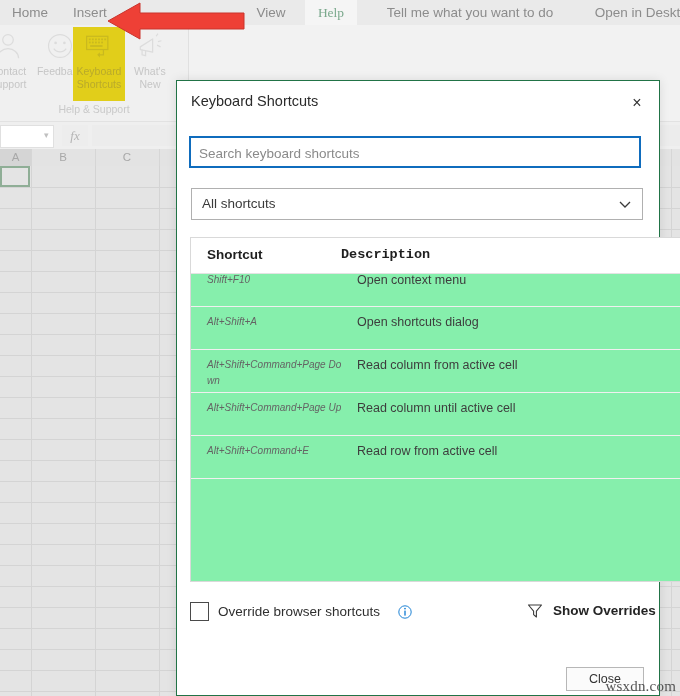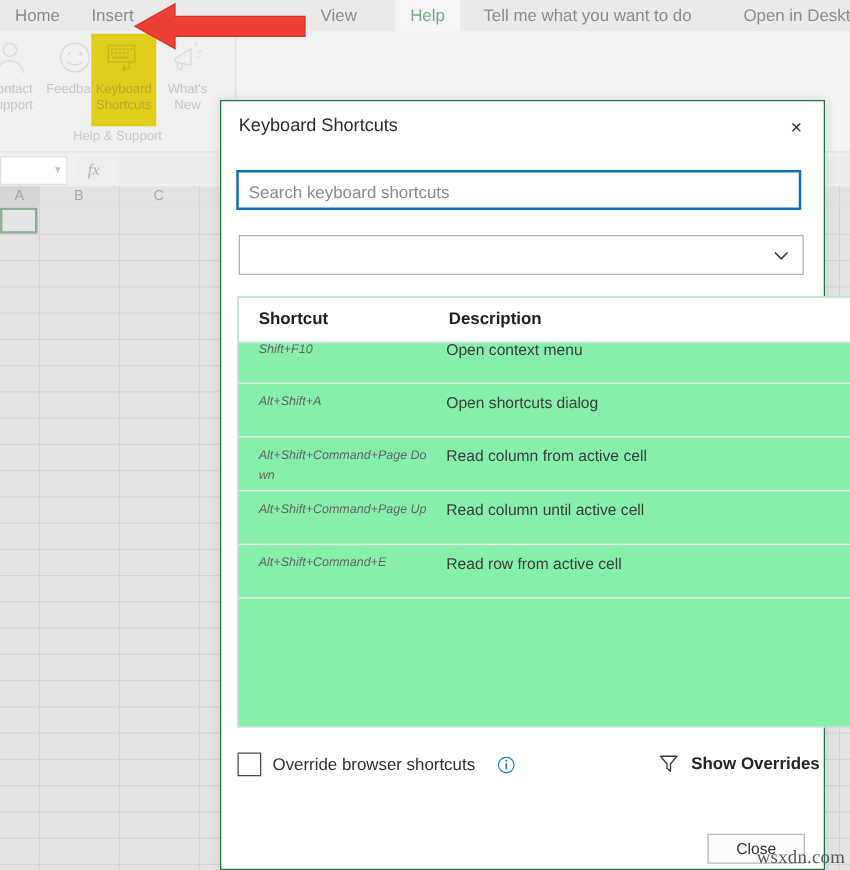--- a/index.html
+++ b/index.html
@@ -225,21 +225,21 @@
     position: absolute; left: 0; top: 0;
     width: 100%; height: 35px;
     border-bottom: 1px solid #e3e3e3;
     background: #fff;
   }
   .th {
     position: absolute; top: 9px;
     font-size: 13.5px; font-weight: bold; color: #1f1f1f;
   }
   .th.c1 { left: 16px; }
-  .th.c2 { left: 168px; }
+  .th.c2 { left: 150px; font-family: Liberation Mono, monospace; }
   .tbody {
     position: absolute; left: 0; top: 35px;
     width: 100%; height: 310px;
     overflow: hidden;
   }
   .trow {
     position: relative;
     width: 100%;
     border-bottom: 1px solid #f0f0f0;
     box-sizing: border-box;
@@ -317,21 +317,21 @@
 <body>
 
 <div id="root">
 
   <div class="excel">
 
     <div class="tabstrip" id="tabstrip">
         <div class="tab" style="left: 0px; width: 60px;">Home</div>
         <div class="tab" style="left: 60px; width: 60px;">Insert</div>
         <div class="tab" style="left: 240px; width: 62px;">View</div>
-        <div class="tab selected" style="left: 316px; width: 52px;">Help</div>
+        <div class="tab selected" style="left: 305px; width: 52px; font-family: Liberation Serif, serif;">Help</div>
         <div class="tab" style="left: 360px; width: 220px;">Tell me what you want to do</div>
         <div class="tab" style="left: 590px; width: 110px;">Open in Desktop</div>
       </div>
 
     <div class="ribbon">
       <div class="ribbon-inner" id="ribbon-inner">
           <div class="rb-item" style="left: -18px;">
             <div class="rb-icon">
               <svg viewBox="0 0 34 34" width="30" height="30">
                 <circle cx="17" cy="10" r="6" fill="none" stroke="#dcdcdc" stroke-width="1.4"></circle>
@@ -458,20 +458,21 @@
   <div class="dialog">
 
     <div class="dlg-title">Keyboard Shortcuts</div>
     <div class="dlg-close">×</div>
 
     <div class="search-wrap">
       <input type="text" placeholder="Search keyboard shortcuts" style="">
     </div>
 
     <div class="dropdown">
+      <span class="dd-label">All shortcuts</span>
       <svg class="dd-chevron" viewBox="0 0 14 14">
         <path d="M2 5 L7 10 L12 5" fill="none" stroke="#3a3a3a" stroke-width="1.3"></path>
       </svg>
     </div>
 
     <div class="table-box">
       <div class="thead">
         <span class="th c1">Shortcut</span>
         <span class="th c2">Description</span>
       </div>

